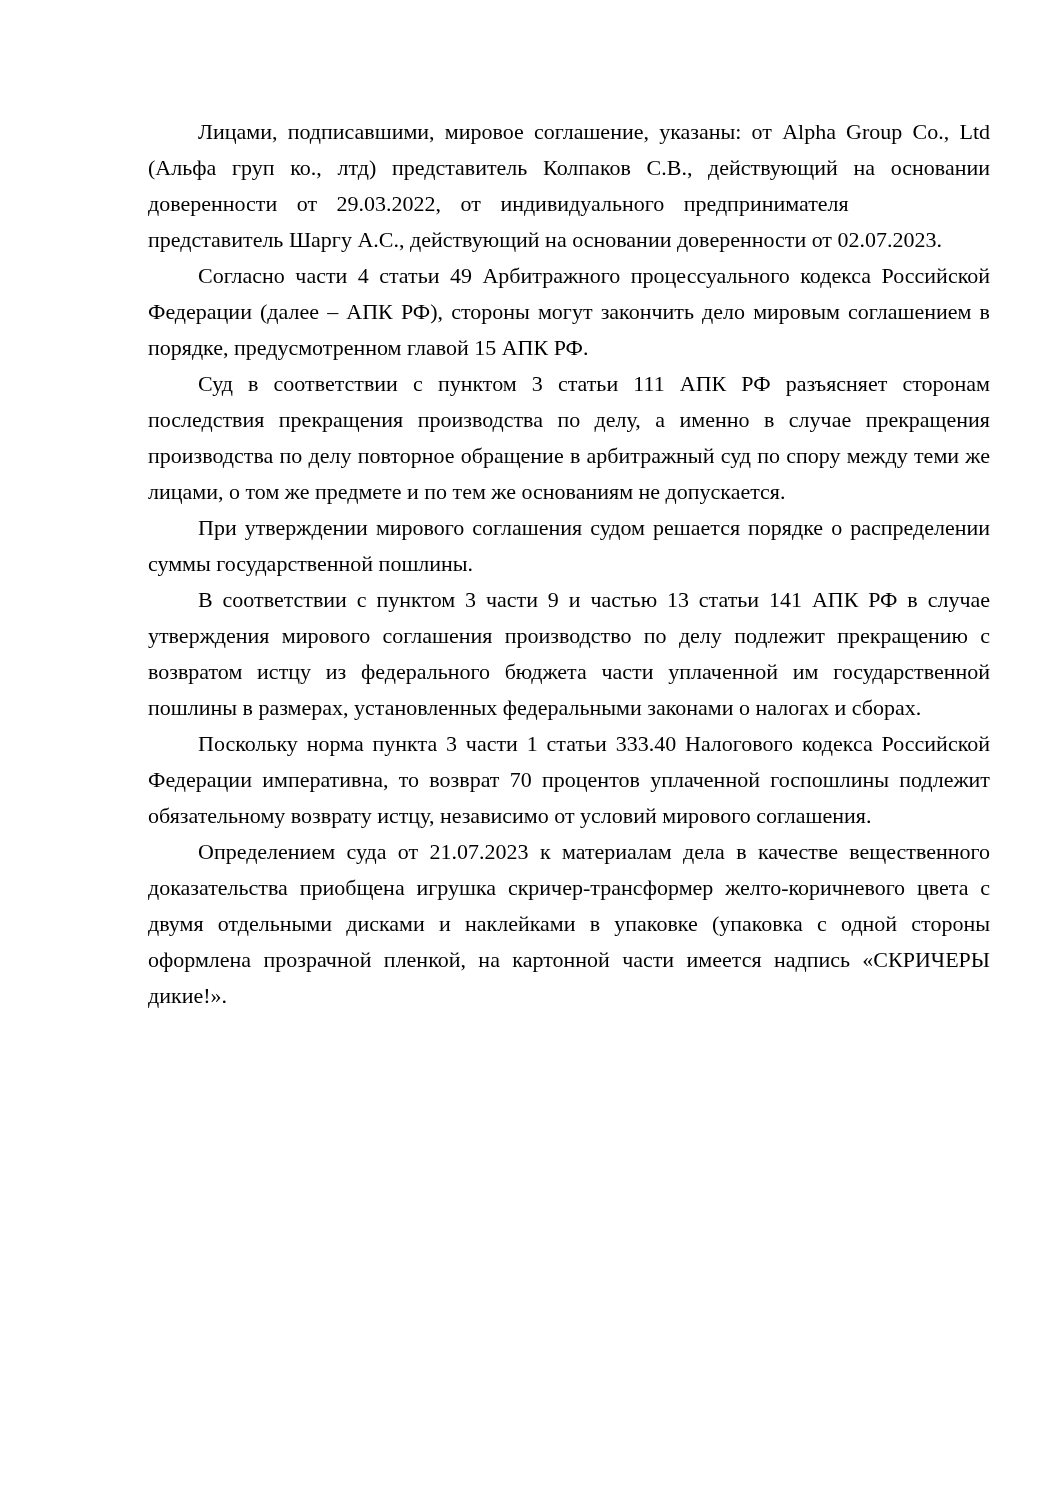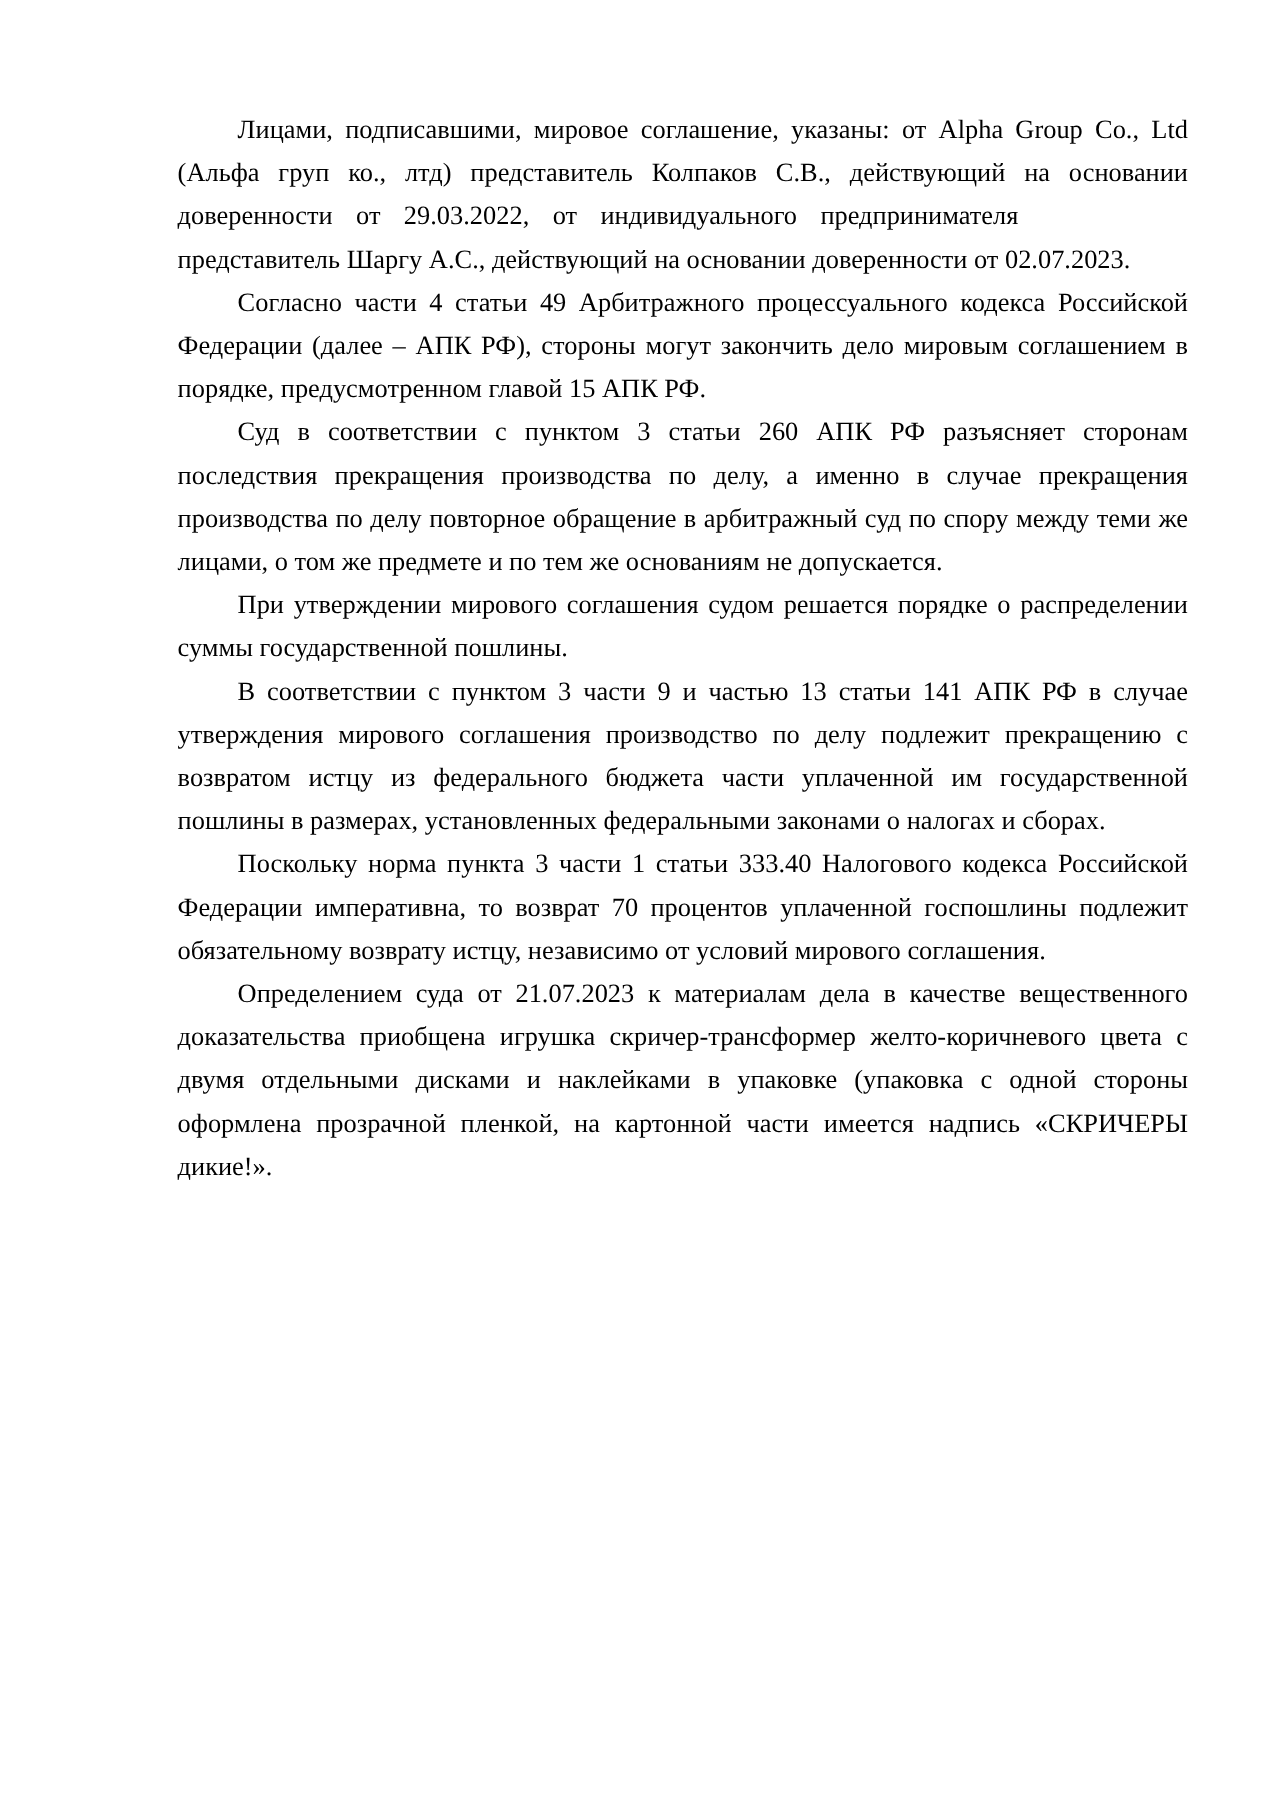--- a/index.html
+++ b/index.html
@@ -27,20 +27,21 @@
     color: #000000;
   }
   .doc p {
     margin: 0;
     padding: 0;
     text-indent: 50px;
   }
   
   .doc p.jlast {
     text-align-last: justify;
+    margin-top: 24px;
   }
   
   .doc p.cont {
     text-indent: 0;
   }
   
   .doc p.spread {
     text-indent: 0;
     text-align: center;
     text-align-last: left;
@@ -49,19 +50,19 @@
 </style>
 </head>
 <body>
 
 <div class="page">
   <div class="doc">
     <p class="jlast">Лицами, подписавшими, мировое соглашение, указаны: от Alpha Group Co., Ltd (Альфа груп ко., лтд) представитель Колпаков С.В., действующий на основании</p>
     <p class="spread">доверенности от 29.03.2022, от индивидуального предпринимателя</p>
     <p class="cont">представитель Шаргу А.С., действующий на основании доверенности от 02.07.2023.</p>
     <p>Согласно части 4 статьи 49 Арбитражного процессуального кодекса Российской Федерации (далее – АПК РФ), стороны могут закончить дело мировым соглашением в порядке, предусмотренном главой 15 АПК РФ.</p>
-    <p>Суд в соответствии с пунктом 3 статьи 260 АПК РФ разъясняет сторонам последствия прекращения производства по делу, а именно в случае прекращения производства по делу повторное обращение в арбитражный суд по спору между теми же лицами, о том же предмете и по тем же основаниям не допускается.</p>
+    <p>Суд в соответствии с пунктом 3 статьи 111 АПК РФ разъясняет сторонам последствия прекращения производства по делу, а именно в случае прекращения производства по делу повторное обращение в арбитражный суд по спору между теми же лицами, о том же предмете и по тем же основаниям не допускается.</p>
     <p>При утверждении мирового соглашения судом решается порядке о распределении суммы государственной пошлины.</p>
     <p>В соответствии с пунктом 3 части 9 и частью 13 статьи 141 АПК РФ в случае утверждения мирового соглашения производство по делу подлежит прекращению с возвратом истцу из федерального бюджета части уплаченной им государственной пошлины в размерах, установленных федеральными законами о налогах и сборах.</p>
     <p>Поскольку норма пункта 3 части 1 статьи 333.40 Налогового кодекса Российской Федерации императивна, то возврат 70 процентов уплаченной госпошлины подлежит обязательному возврату истцу, независимо от условий мирового соглашения.</p>
     <p>Определением суда от 21.07.2023 к материалам дела в качестве вещественного доказательства приобщена игрушка скричер-трансформер желто-коричневого цвета с двумя отдельными дисками и наклейками в упаковке (упаковка с одной стороны оформлена прозрачной пленкой, на картонной части имеется надпись «СКРИЧЕРЫ дикие!».</p>
   </div>
 </div>
 
 </body></html>

